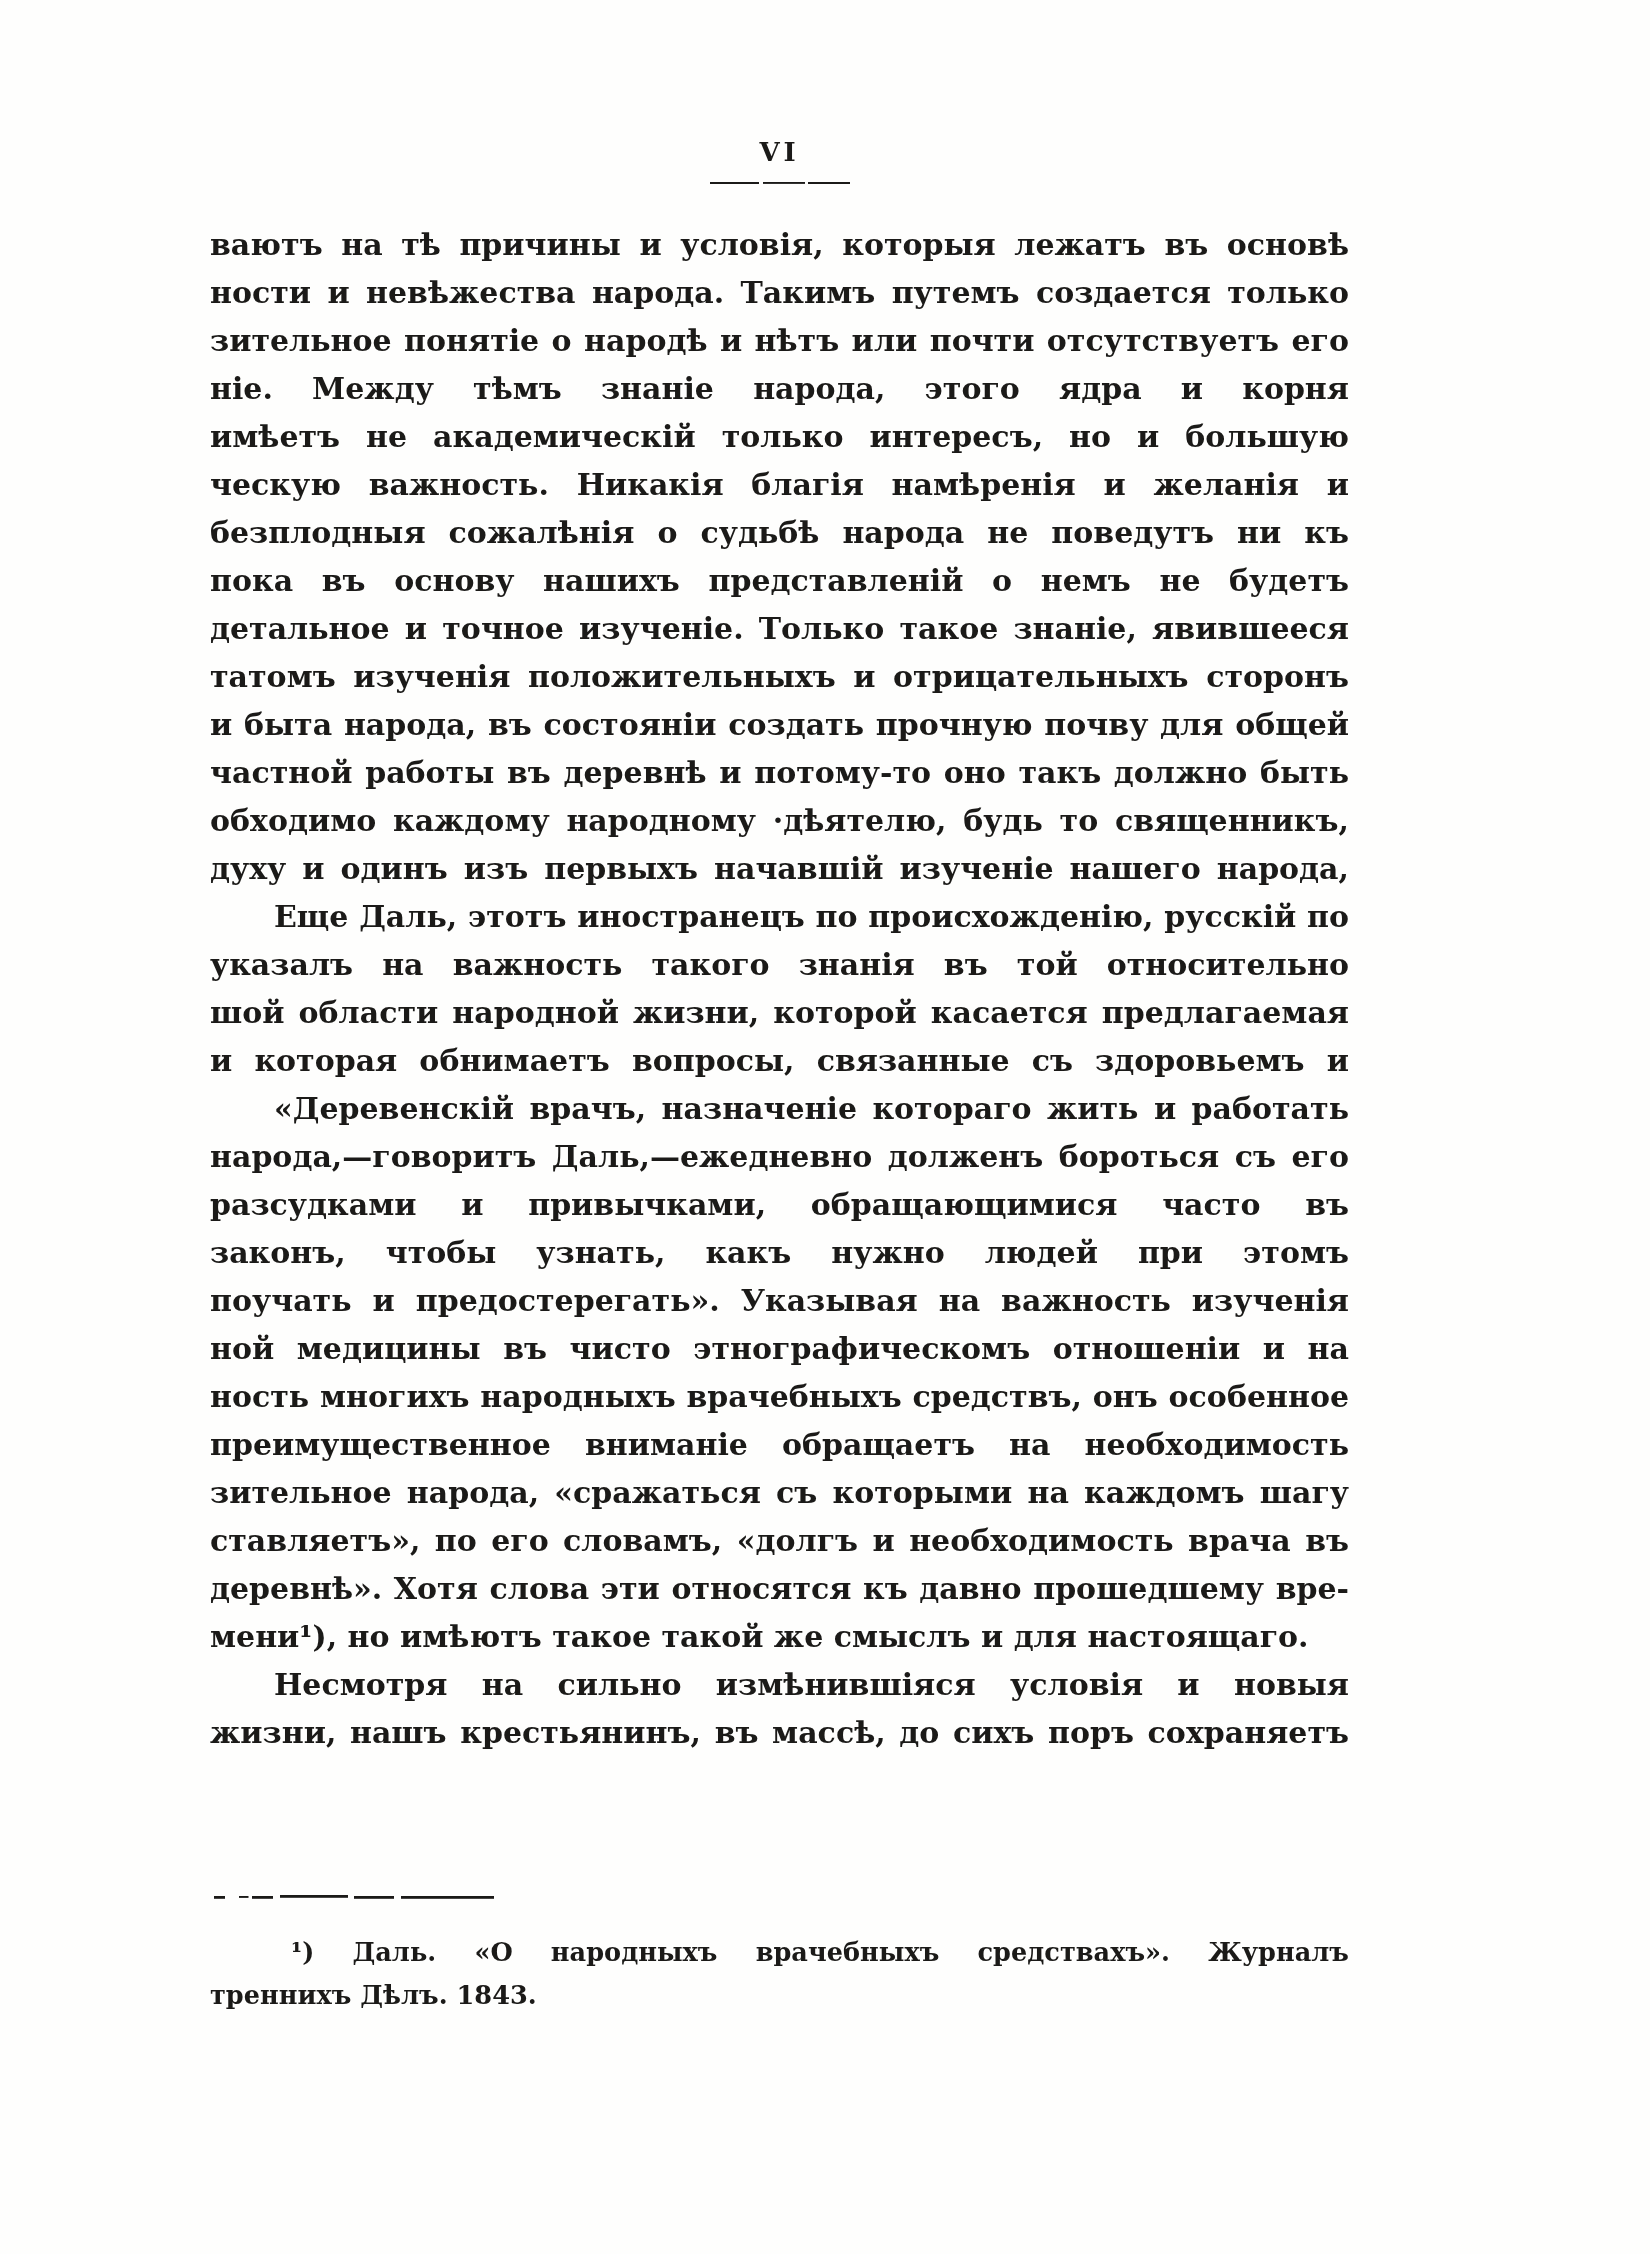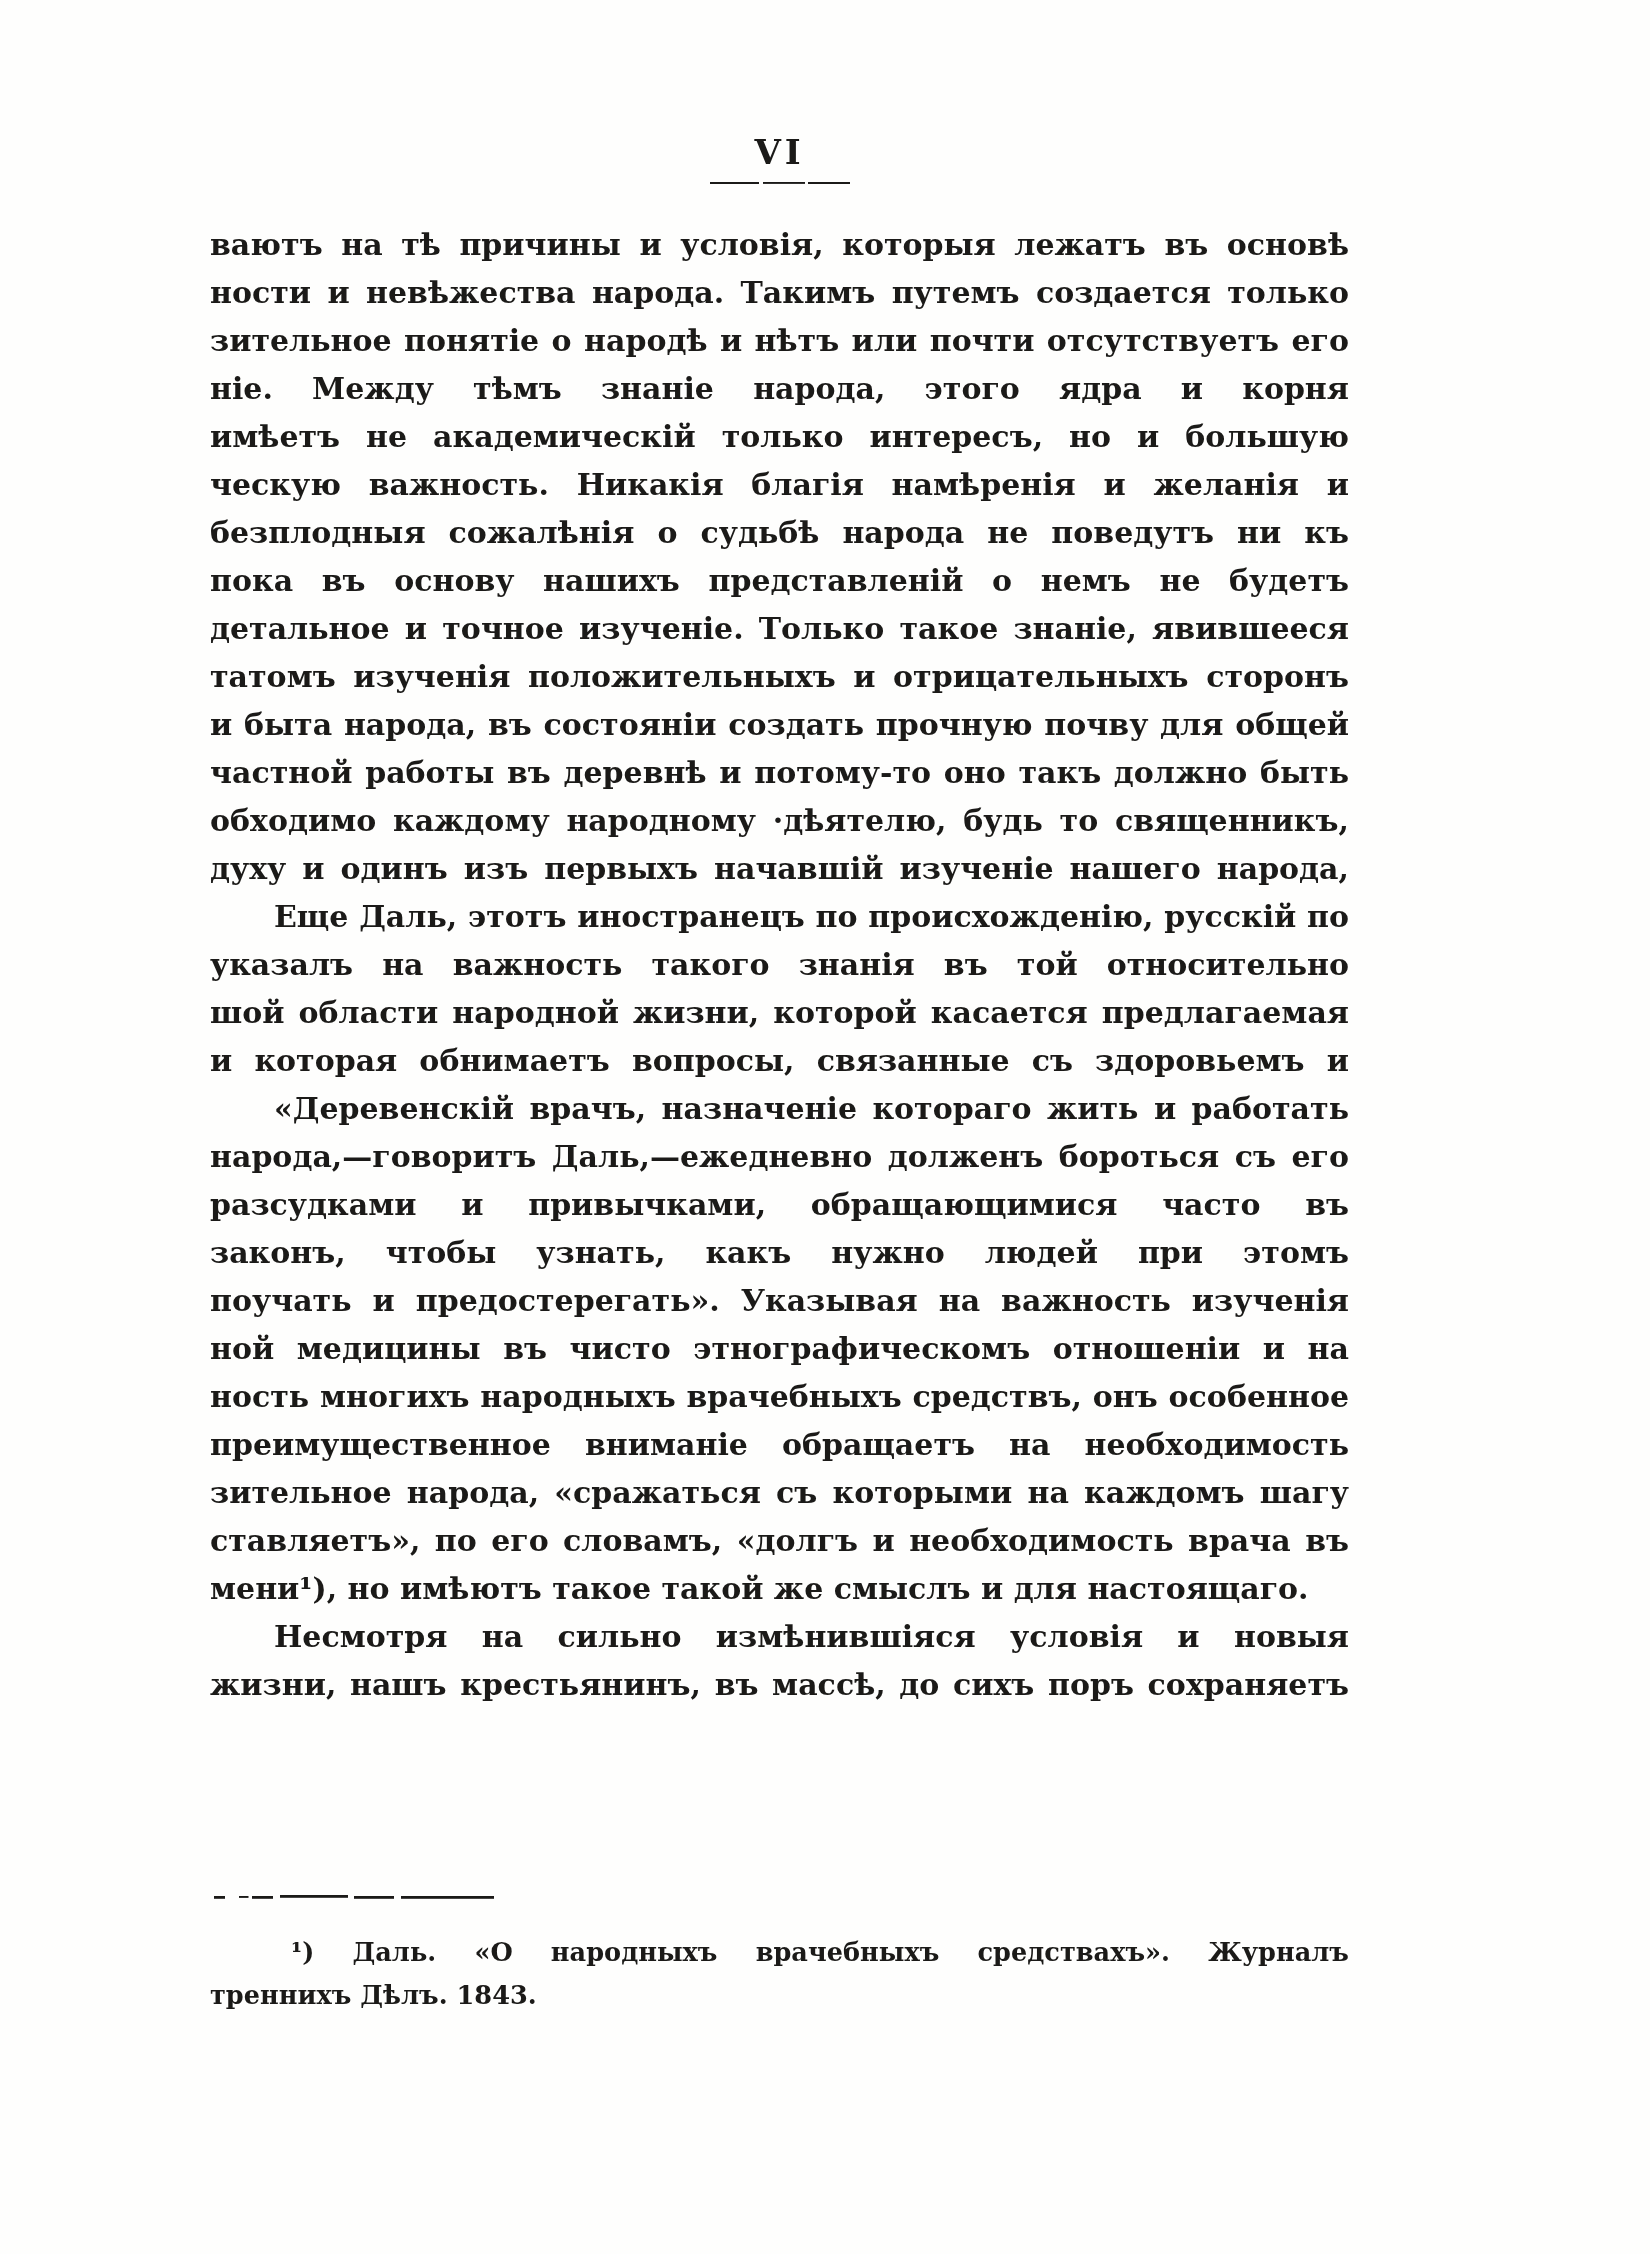--- a/index.html
+++ b/index.html
@@ -19,21 +19,21 @@
     overflow: hidden;
   }
   .pagenum-wrap {
     position: absolute;
     top: 131px;
     left: 210px;
     width: 1139px;
     text-align: center;
   }
   .pagenum {
-    font-size: 34px;
+    font-size: 26px;
     line-height: 42px;
     letter-spacing: 3.8px;
   }
   .pagenum-rule {
     width: 140px;
     height: 2.8px;
     margin: 8.5px auto 0 auto;
     background:
       linear-gradient(#1b1a18,#1b1a18) 0px 0/49px 2.8px no-repeat,
       linear-gradient(#1b1a18,#1b1a18) 53px 0.9px/42px 1.9px no-repeat,
@@ -118,20 +118,21 @@
     <div class="line p-start">«Деревенскій врачъ, назначеніе котораго жить и работать среди</div>
     <div class="line">народа,—говоритъ Даль,—ежедневно долженъ бороться съ его пред-</div>
     <div class="line">разсудками и привычками, обращающимися часто въ ненарушимый</div>
     <div class="line">законъ, чтобы узнать, какъ нужно людей при этомъ наставлять,</div>
     <div class="line">поучать и предостерегать». Указывая на важность изученія народ-</div>
     <div class="line">ной медицины въ чисто этнографическомъ отношеніи и на полез-</div>
     <div class="line">ность многихъ народныхъ врачебныхъ средствъ, онъ особенное и</div>
     <div class="line">преимущественное вниманіе обращаетъ на необходимость изученія</div>
     <div class="line">зительное народа, «сражаться съ которыми на каждомъ шагу со-</div>
     <div class="line">ставляетъ», по его словамъ, «долгъ и необходимость врача въ</div>
+    <div class="line">деревнѣ». Хотя слова эти относятся къ давно прошедшему вре-</div>
     <div class="line p-end">мени¹), но имѣютъ такое такой же смыслъ и для настоящаго.</div>
     <div class="line p-start">Несмотря на сильно измѣнившіяся условія и новыя теченія</div>
     <div class="line">жизни, нашъ крестьянинъ, въ массѣ, до сихъ поръ сохраняетъ</div>
   </div>
 
   <div class="footnote-rule"></div>
 
   <div class="footnote">
     <div class="fline f-first">¹) Даль. «О народныхъ врачебныхъ средствахъ». Журналъ Министерства  Вну-</div>
     <div class="fline f-last">треннихъ Дѣлъ. 1843.</div>

